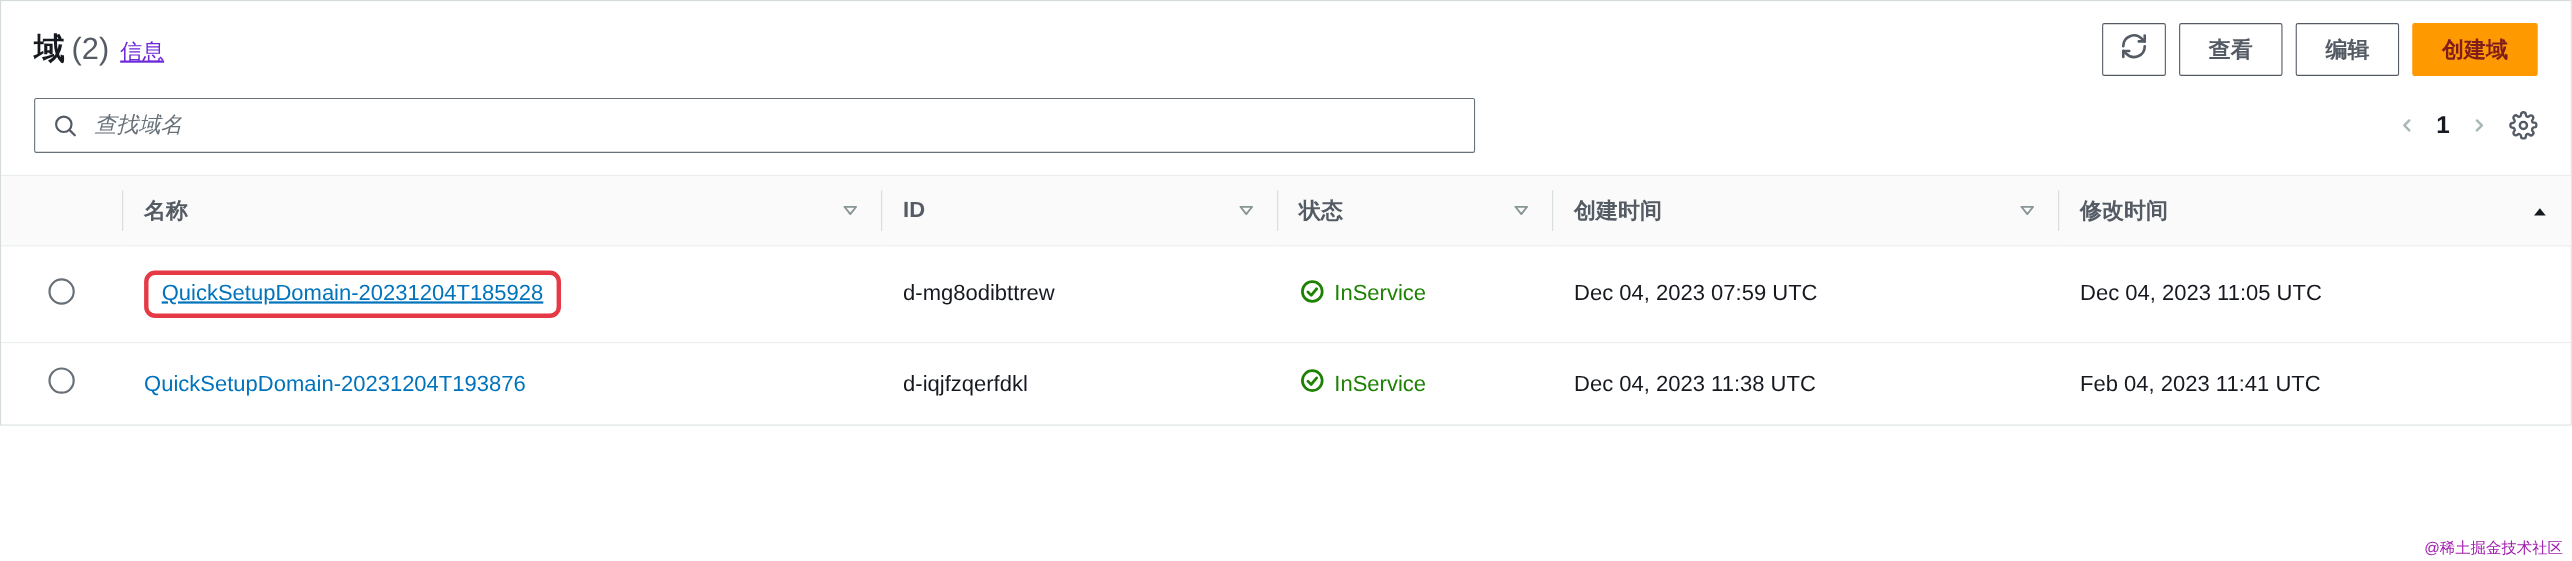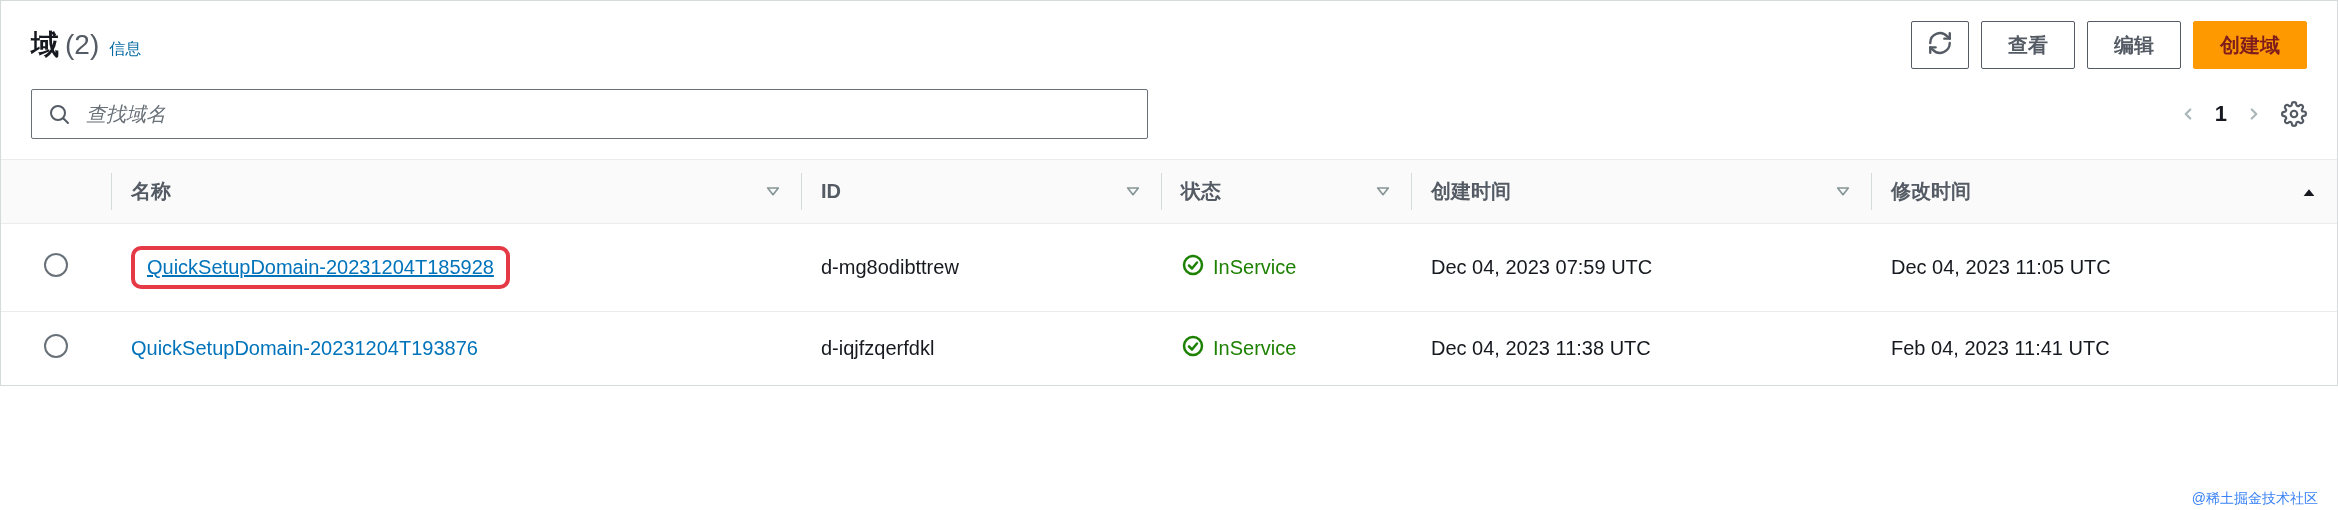--- a/index.html
+++ b/index.html
@@ -21,22 +21,23 @@
       padding: 20px 30px 10px 30px;
     }
     .title-group {
       display: flex;
       align-items: baseline;
       gap: 10px;
     }
     .title-text { font-size: 28px; font-weight: 700; color: #16191f; }
     .title-count { font-size: 28px; font-weight: 400; color: #545b64; margin-left: -4px; }
     .info-link {
-      font-size: 16px;
-      color: #0369a1;
+      font-size: 20px;
+      color: #6d28d9;
+      text-decoration: underline;
       cursor: pointer;
     }
     .action-buttons { display: flex; gap: 12px; align-items: center; }
     .btn {
       height: 48px;
       padding: 0 26px;
       border: 1px solid #545b64;
       background: #fff;
       font-size: 20px;
       font-weight: 700;
@@ -55,21 +56,21 @@
     }
     .toolbar-row {
       display: flex;
       justify-content: space-between;
       align-items: center;
       padding: 10px 30px 20px 30px;
       gap: 20px;
     }
     .search-wrap {
       position: relative;
-      width: 1117px;
+      width: 1310px;
     }
     .search-input {
       width: 100%;
       height: 50px;
       padding: 0 16px 0 54px;
       border: 1px solid #687078;
       font-size: 20px;
       font-style: italic;
       color: #687078;
       border-radius: 2px;
@@ -152,24 +153,24 @@
     .link.u { text-decoration: underline; }
     .highlight-box {
       display: inline-block;
       border: 4px solid #e63946;
       border-radius: 10px;
       padding: 6px 12px;
     }
     .status-cell { display: flex; align-items: center; gap: 8px; color: #1d8102; font-weight: 400; }
     .watermark {
       position: fixed;
-      right: 20px;
+      right: 8px;
       bottom: 2px;
       font-size: 14px;
-      color: #3b82f6;
+      color: #a21caf;
     }
   </style>
 </head>
 <body>
 
 <div class="panel">
 
   <div class="header-row">
     <div class="title-group">
       <span class="title-text">域</span>

